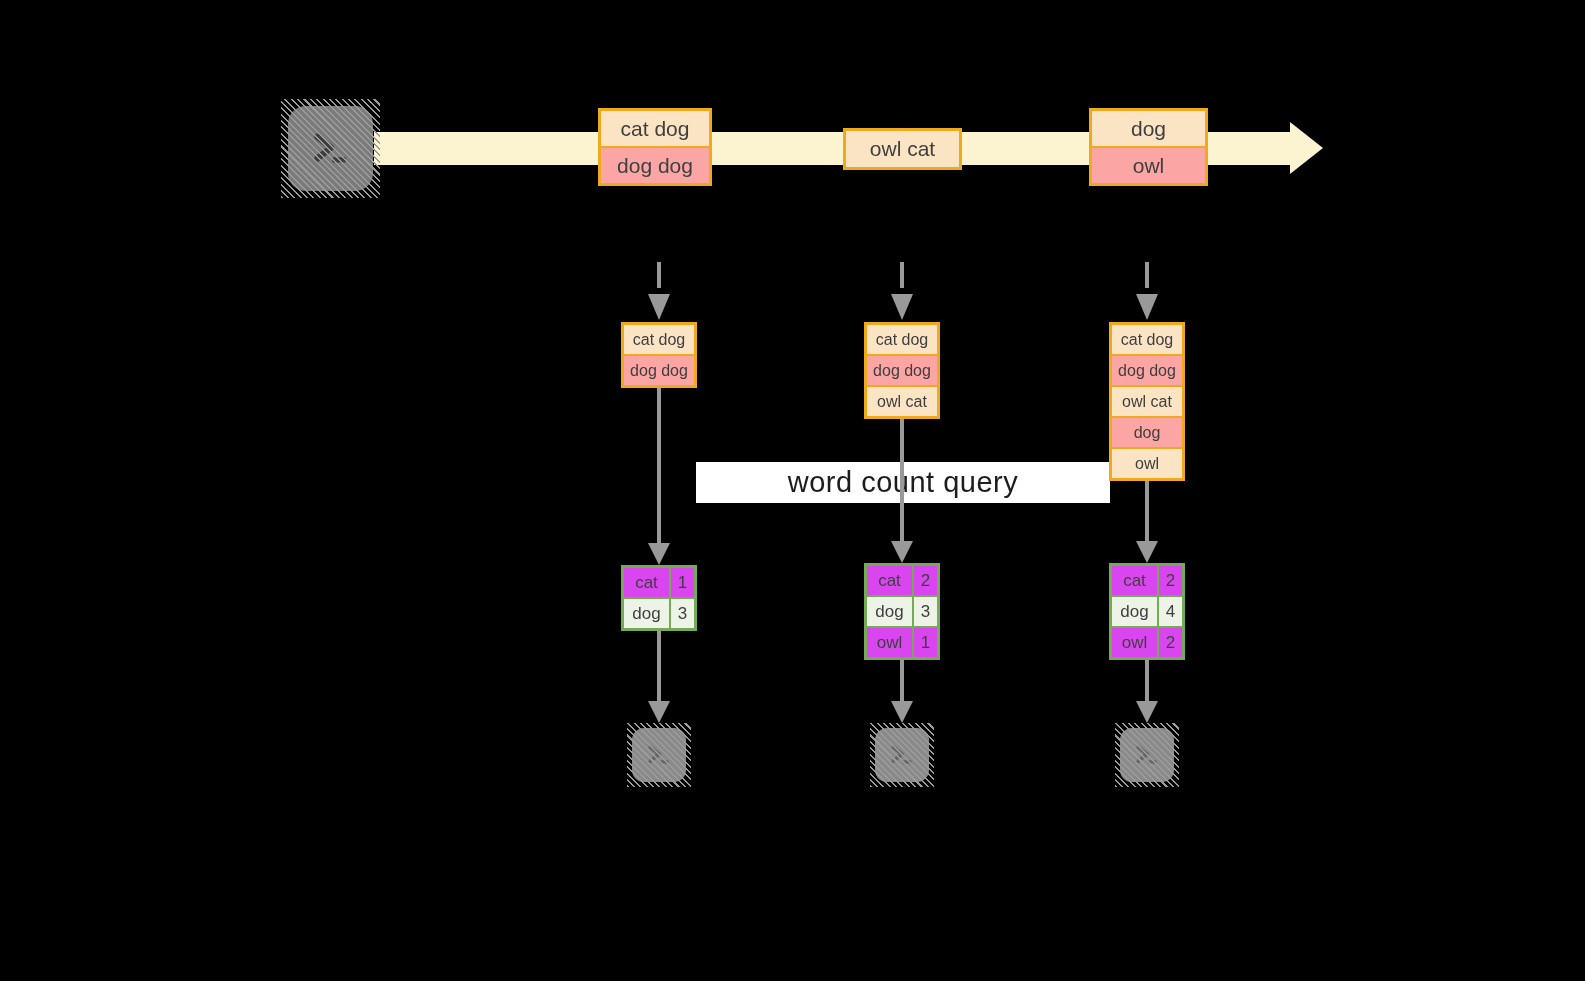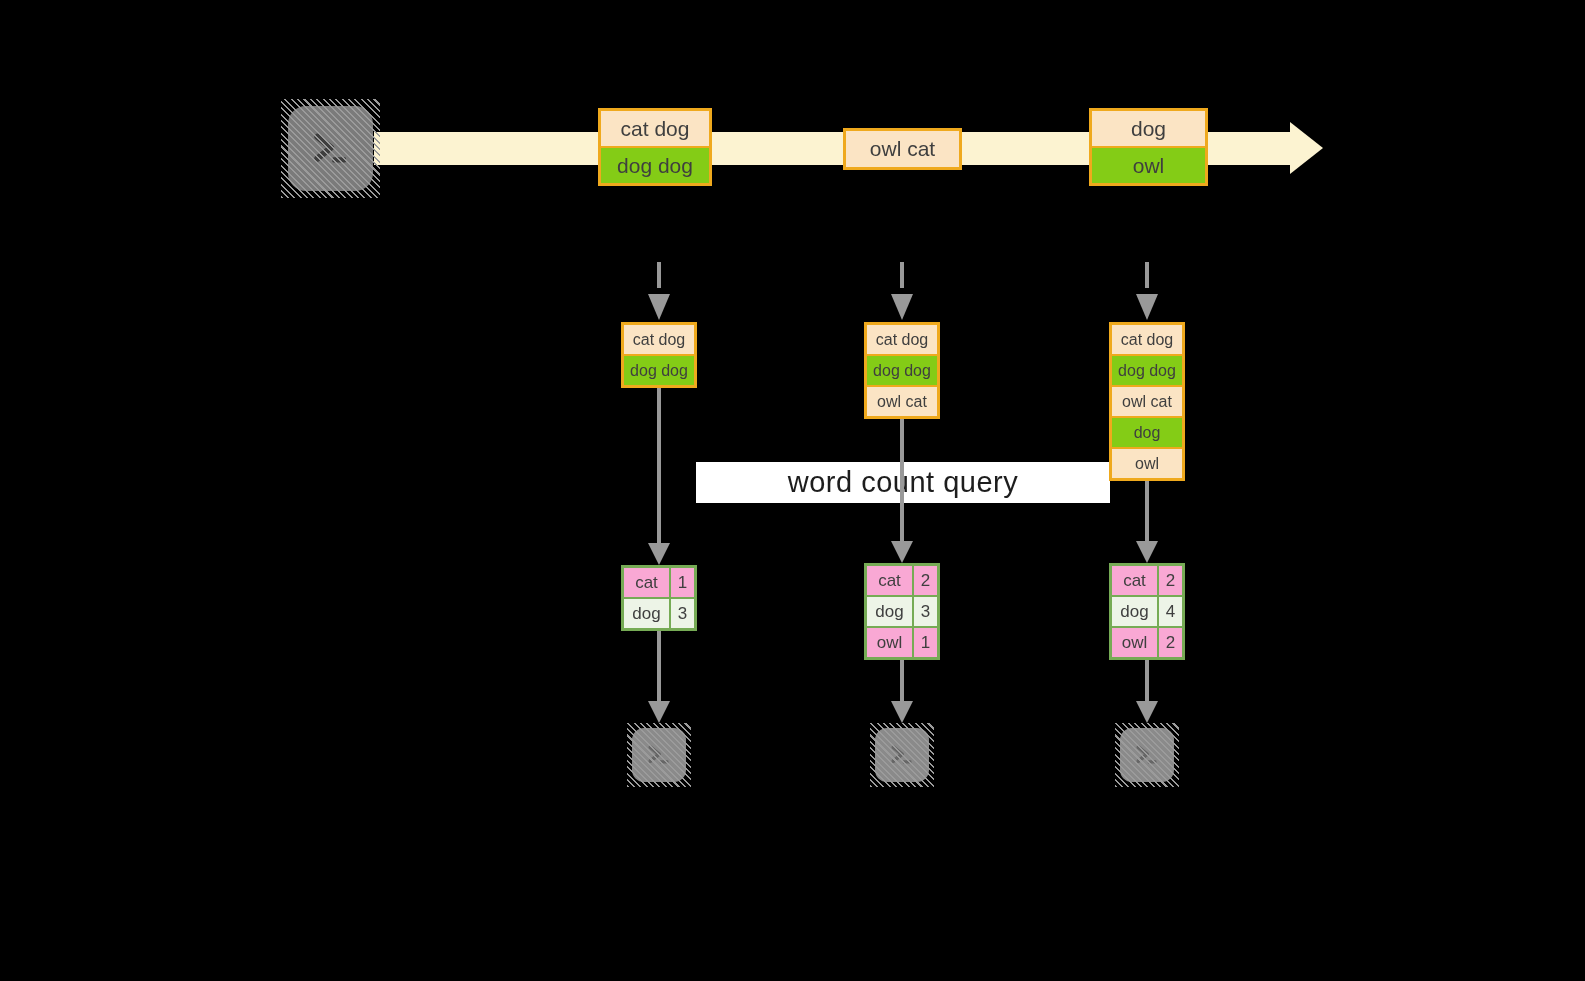--- a/index.html
+++ b/index.html
@@ -31,21 +31,21 @@
   
   .obox{border:3px solid #efa91d;z-index:2;box-sizing:border-box;background:#efa91d;}
   .orow{
     text-align:center;overflow:hidden;white-space:nowrap;
   }
   .orow + .orow{margin-top:2px;}
   .orow.big{height:35px;line-height:35px;font-size:21px;}
   .orow.big1{height:36px;line-height:36px;font-size:21px;}
   .orow.sm{height:29px;line-height:29px;font-size:16px;}
   .peach{background:#fbe4c4;}
-  .cream{background:#84cc16;}
+  .cream{background:#fca5a5;}
 
   
   .dash{width:4px;background:#999;z-index:2;}
   .head{
     width:0;height:0;z-index:3;
     border-left:11px solid transparent;border-right:11px solid transparent;
   }
   .head.dh{border-top:26px solid #999;}
   .head.sh{border-top:22px solid #999;}
 
@@ -57,21 +57,21 @@
     background:#fff;z-index:1;display:flex;align-items:center;justify-content:center;
     font-size:29px;color:#1d1d1d;letter-spacing:0.5px;
   }
 
   
   .gtable{border:3px solid #76ab55;background:#76ab55;z-index:2;box-sizing:border-box;}
   .grow{display:flex;height:29px;line-height:29px;font-size:17px;}
   .grow + .grow{margin-top:2px;}
   .gword{width:45px;text-align:center;border-right:2px solid #76ab55;box-sizing:content-box;}
   .gcount{flex:1;text-align:center;}
-  .gdark{background:#f9a8d4;align-items:center;}
+  .gdark{background:#d946ef;align-items:center;}
   .glight{background:#edf4e7;}
 </style>
 </head>
 <body>
 
 <div class="canvas">
 
   <div class="abs band" style="left:374px;top:132px;width:916px;height:33px;"></div>
   <div class="abs band-head" style="left:1290px;top:122px;"></div>
 

